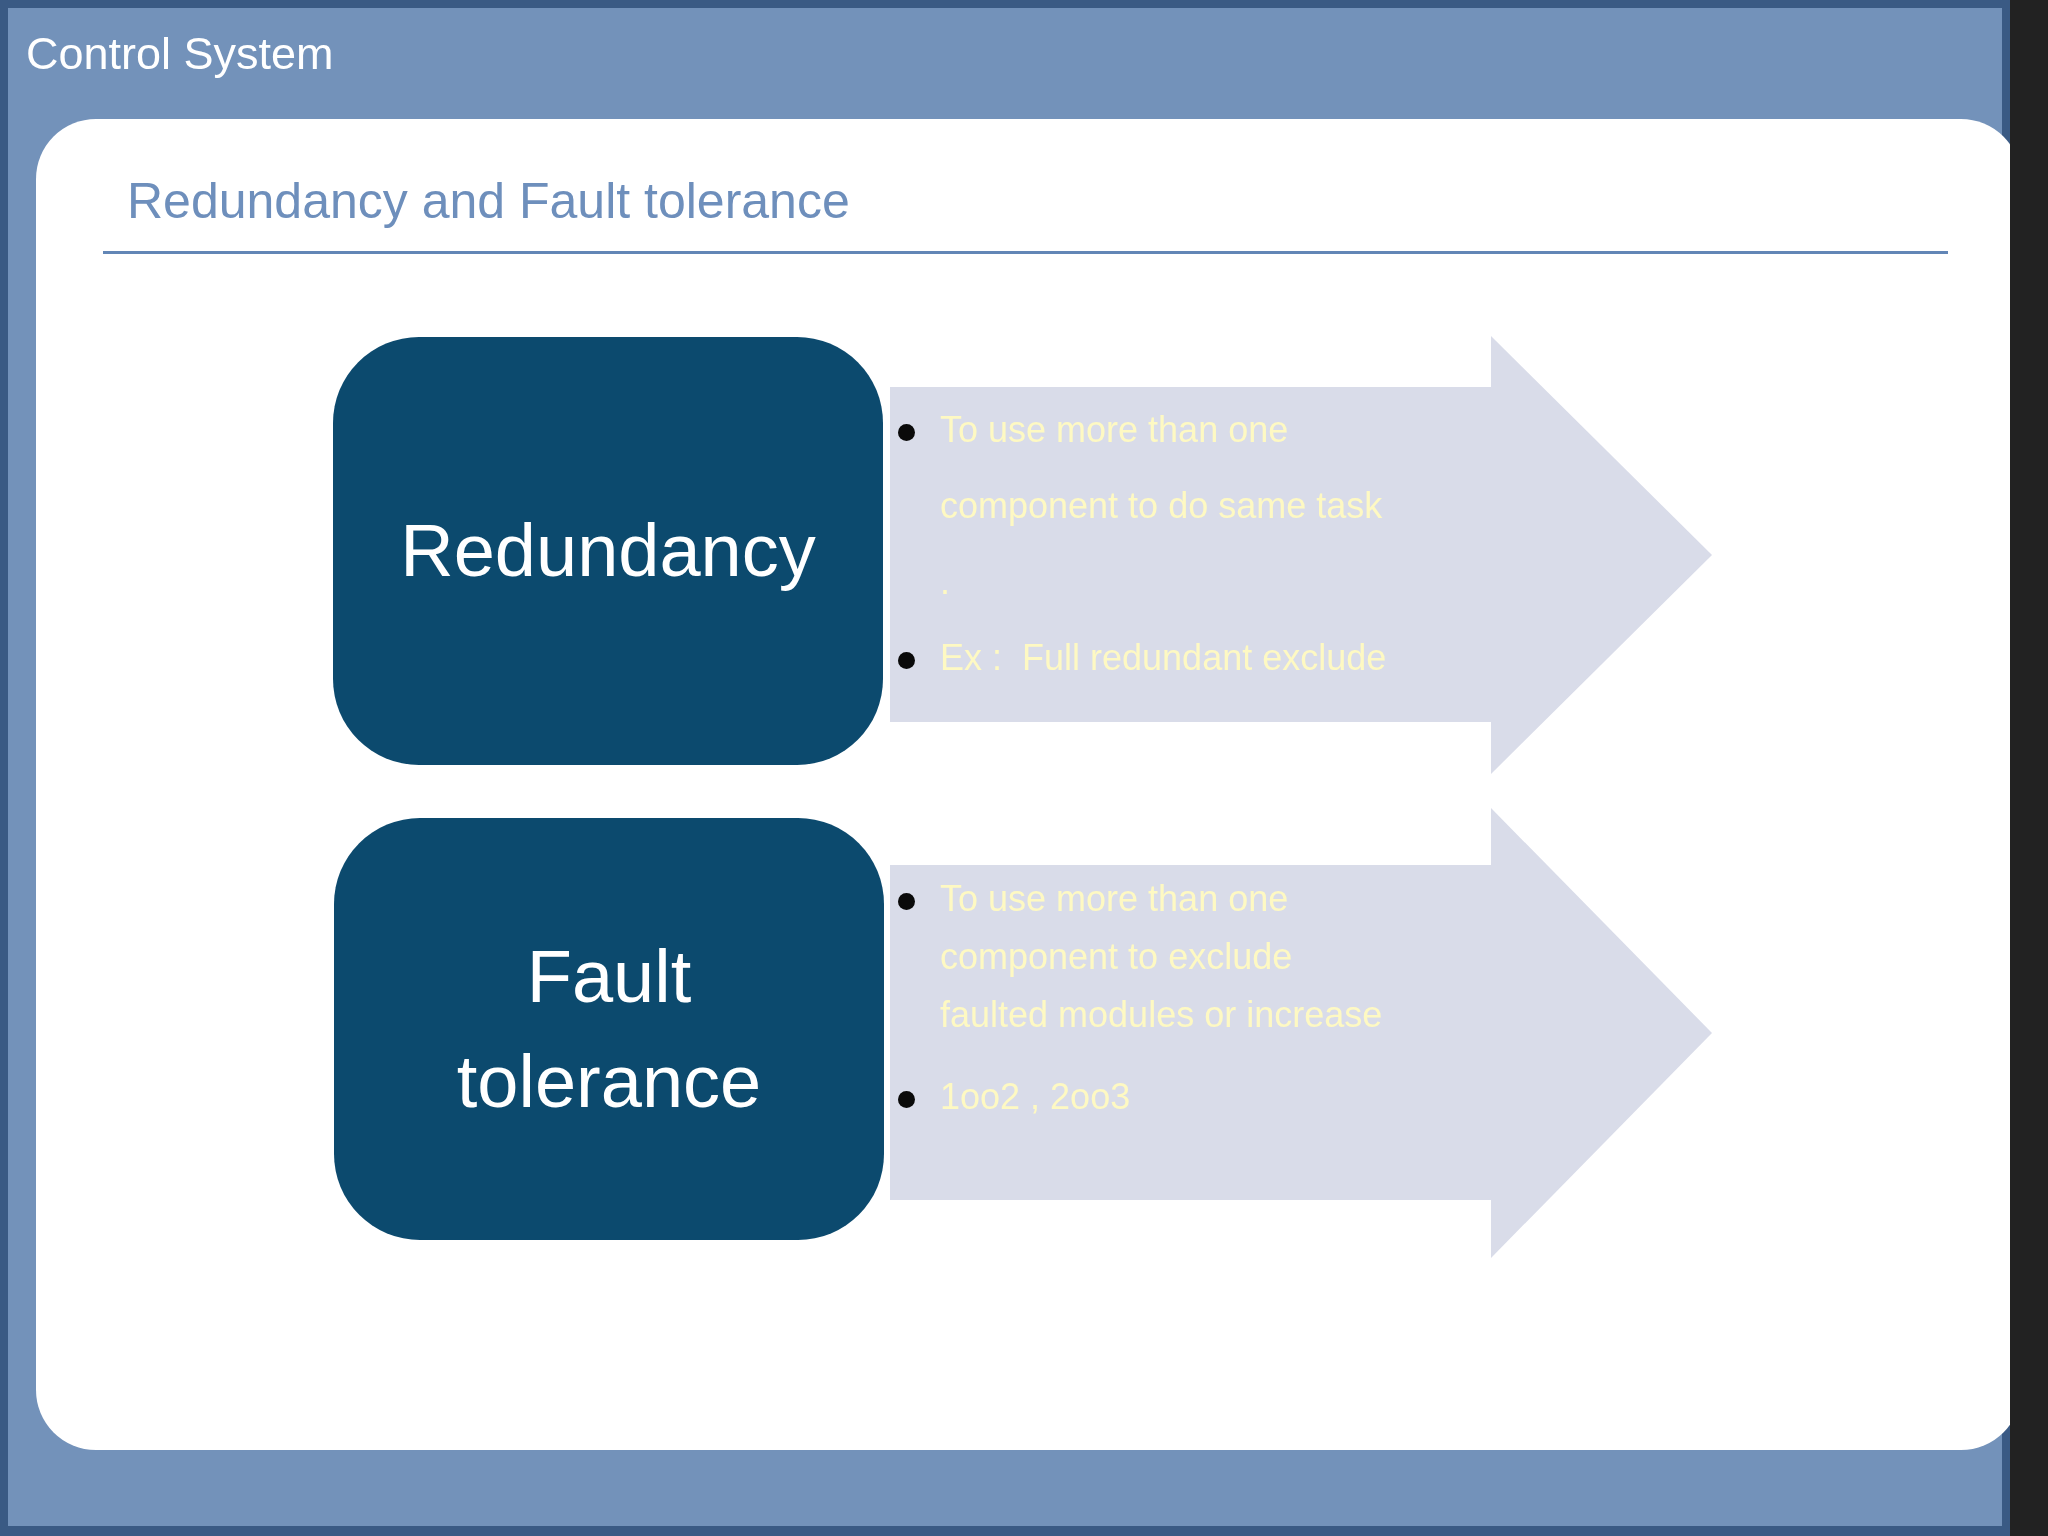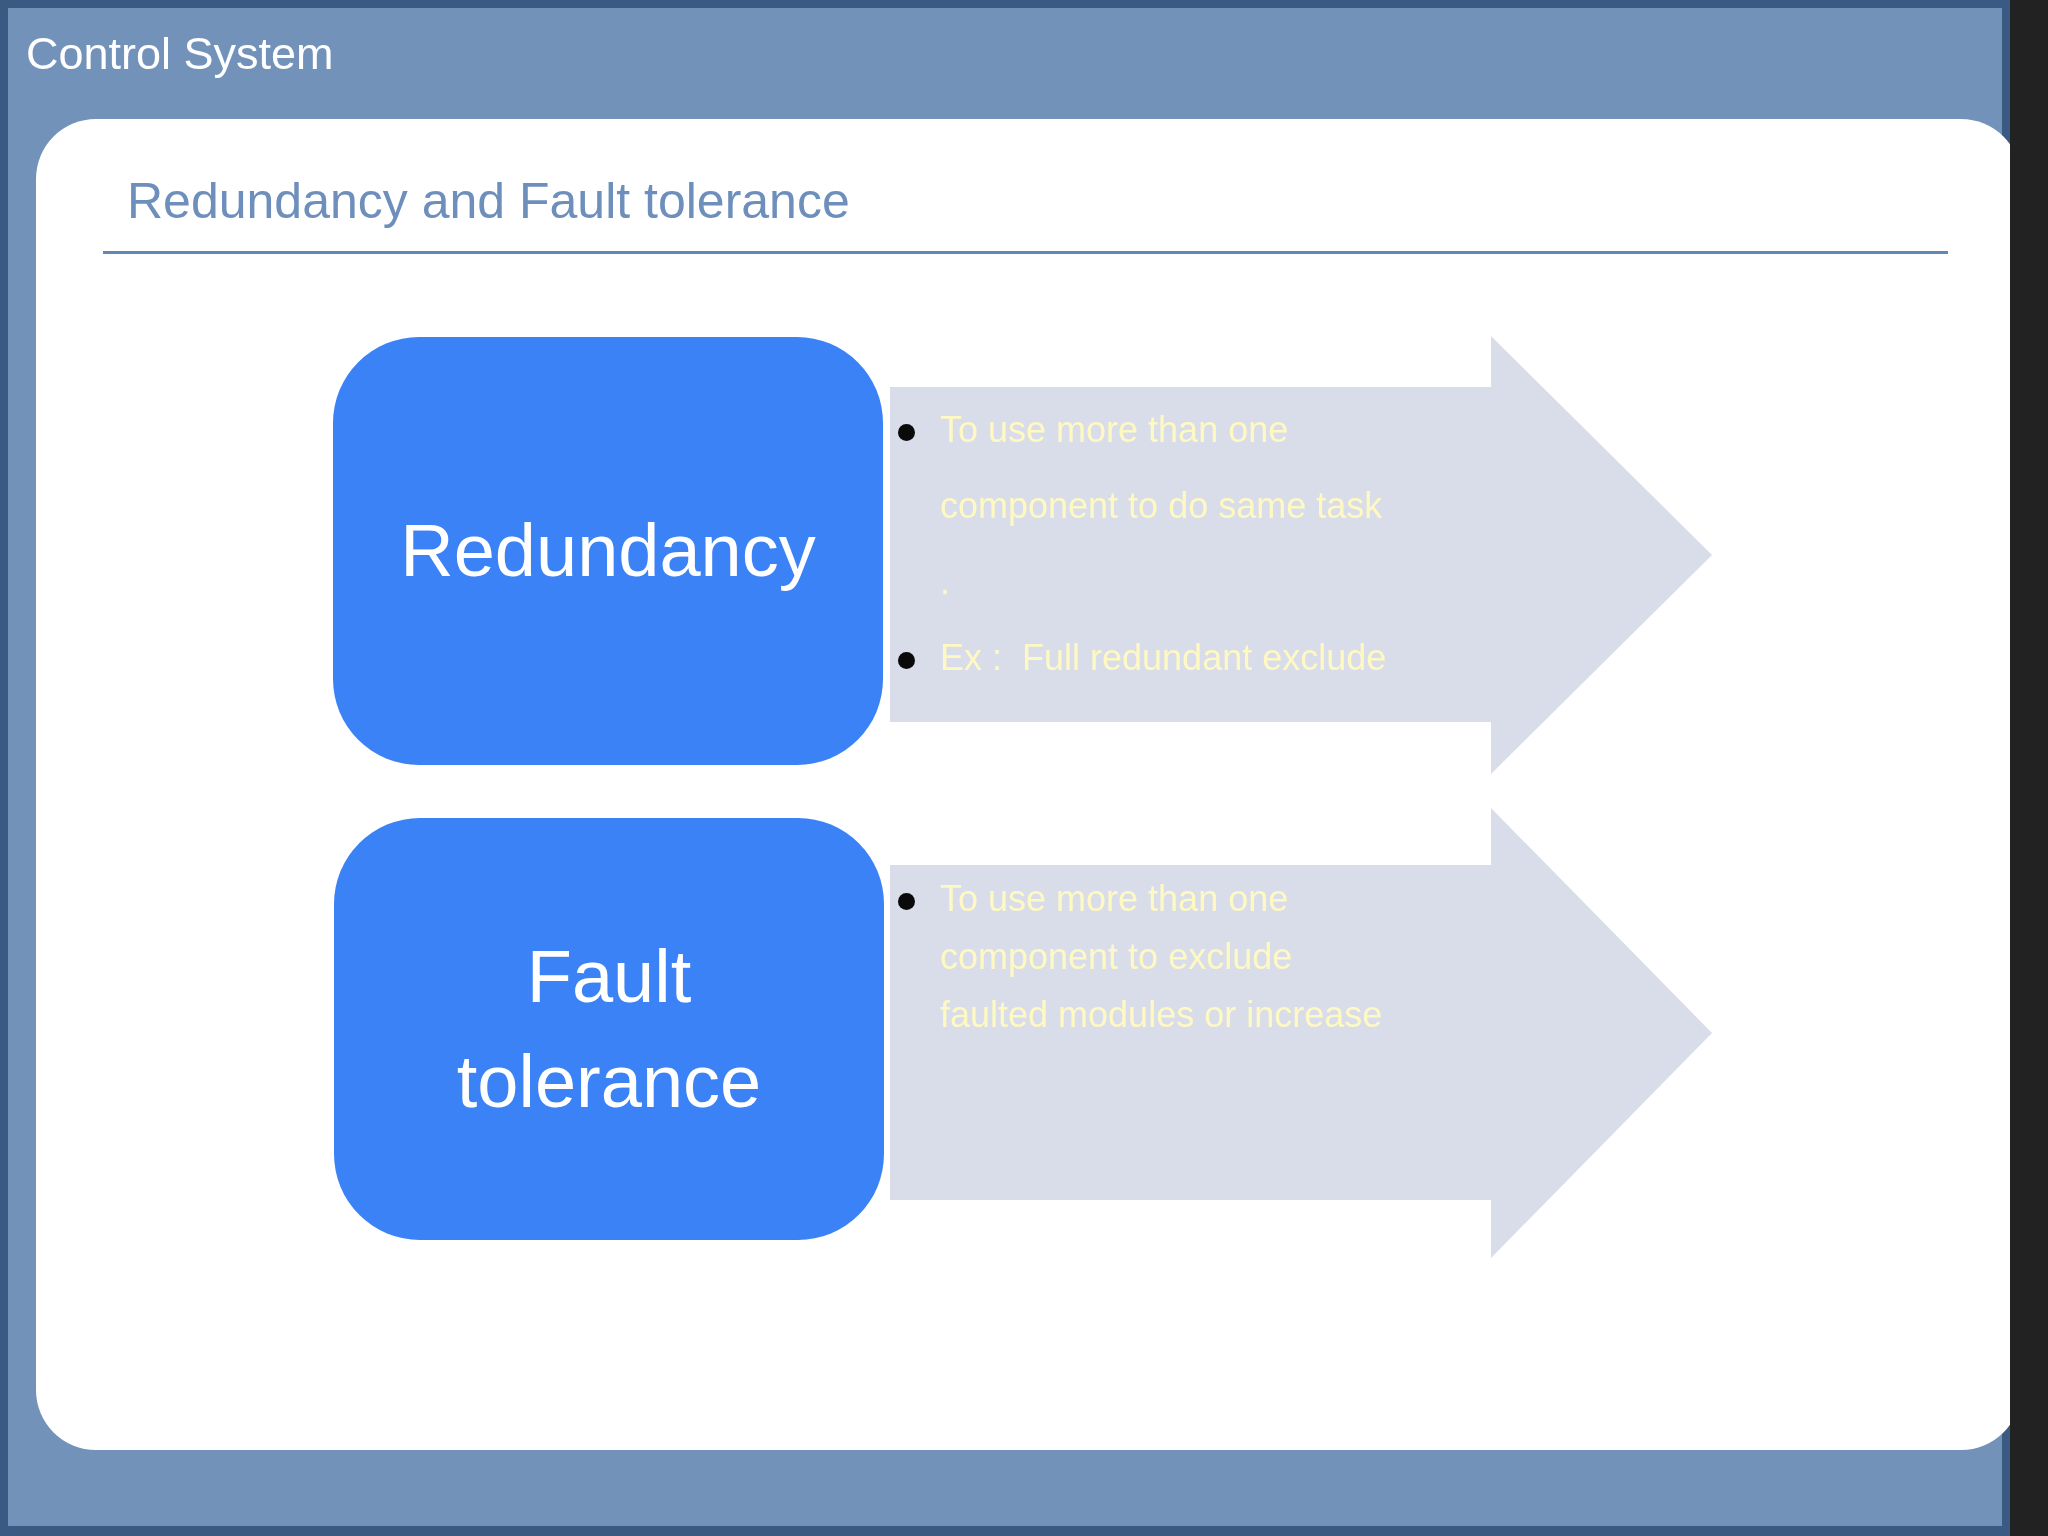--- a/index.html
+++ b/index.html
@@ -38,21 +38,21 @@
     text-align:right;
   }
   .title-rule{
     position:absolute;
     left:103px;top:251px;
     width:1845px;height:3px;
     background:#6286B6;
   }
   .shape-box{
     position:absolute;
-    background:#3b82f6;
+    background:#0c4a6e;
     border-radius:86px;
     display:flex;align-items:center;justify-content:center;
   }
   .box1{left:333px;top:337px;width:550px;height:428px;}
   .box2{left:334px;top:818px;width:550px;height:422px;}
   .box-label{
     color:#FFFFFF;
     font-size:74px;line-height:1.42;
     text-align:center;
     white-space:pre-wrap;
@@ -141,14 +141,22 @@
     <div class="bullet-item">
       <div class="marker">
           <span class="dot"></span>
         </div>
       <div class="lines">
         <div class="line">To use more than one</div>
         <div class="line">component to exclude</div>
         <div class="line">faulted modules or increase</div>
       </div>
     </div>
+    <div class="bullet-item">
+      <div class="marker">
+          <span class="dot"></span>
+        </div>
+      <div class="lines">
+        <div class="line">1oo2 , 2oo3</div>
+      </div>
+    </div>
   </div>
 </div>
 
 </body></html>

